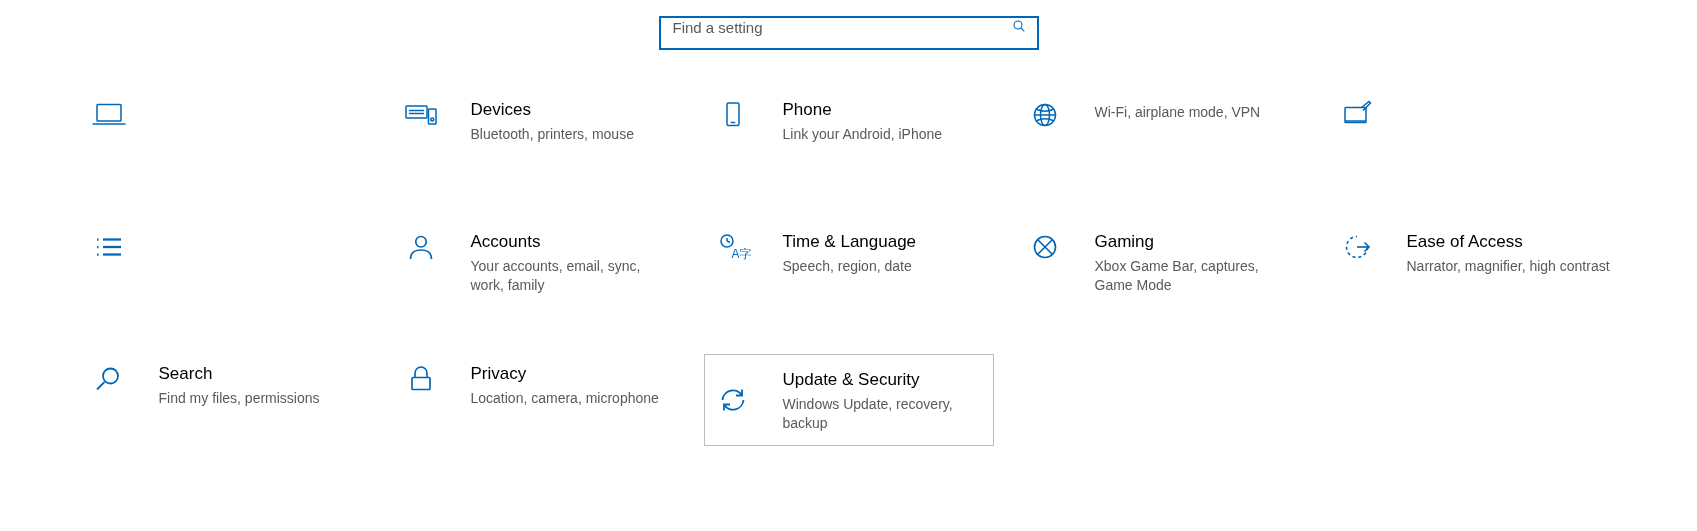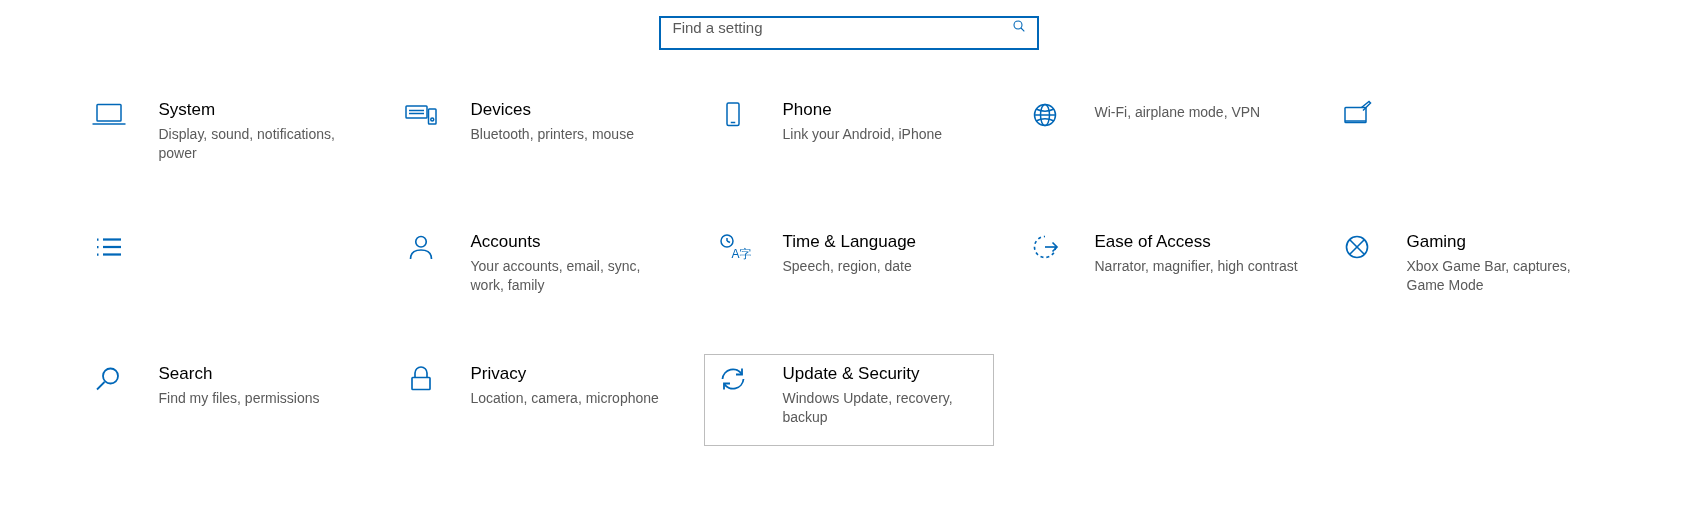--- a/index.html
+++ b/index.html
@@ -52,20 +52,21 @@
     align-items: flex-start;
     padding: 6px;
     box-sizing: border-box;
     border: 1px solid transparent;
     cursor: pointer;
     min-height: 92px;
   }
   .tile.selected {
     border: 1px solid #bdbdbd;
     background: #ffffff;
+    align-items: center;
   }
   .tile .icon {
     width: 44px;
     flex: 0 0 44px;
     margin-right: 28px;
     color: #0067b8;
     display:flex;
     justify-content:center;
   }
   .tile .icon svg { width: 36px; height: 36px; }
@@ -100,24 +101,20 @@
 
 <div class="grid">
 
   <div class="tile">
     <div class="icon">
       <svg viewBox="0 0 48 40" fill="none" stroke="currentColor" stroke-width="2">
         <rect x="8" y="6" width="32" height="22" rx="1"></rect>
         <line x1="2" y1="32" x2="46" y2="32"></line>
       </svg>
     </div>
-    <div class="text">
-      <div class="title">System</div>
-      <div class="desc">Display, sound, notifications, power</div>
-    </div>
   </div>
 
   <div class="tile">
     <div class="icon">
       <svg viewBox="0 0 48 40" fill="none" stroke="currentColor" stroke-width="2">
         <rect x="4" y="8" width="28" height="16" rx="1"></rect>
         <line x1="8" y1="14" x2="28" y2="14"></line>
         <line x1="8" y1="18" x2="28" y2="18"></line>
         <rect x="34" y="12" width="10" height="20" rx="1"></rect>
         <circle cx="39" cy="26" r="2"></circle>
@@ -204,42 +201,42 @@
     </div>
     <div class="text">
       <div class="title">Time &amp; Language</div>
       <div class="desc">Speech, region, date</div>
     </div>
   </div>
 
   <div class="tile">
     <div class="icon">
       <svg viewBox="0 0 48 40" fill="none" stroke="currentColor" stroke-width="2.2">
+        <circle cx="24" cy="20" r="14"></circle>
+        <path d="M14 10 Q24 20 34 30"></path>
+        <path d="M34 10 Q24 20 14 30"></path>
+      </svg>
+    </div>
+    <div class="text">
+      <div class="title">Gaming</div>
+      <div class="desc">Xbox Game Bar, captures, Game Mode</div>
+    </div>
+  </div>
+
+  <div class="tile">
+    <div class="icon">
+      <svg viewBox="0 0 48 40" fill="none" stroke="currentColor" stroke-width="2.2">
         <path d="M38 20 A14 14 0 1 1 24 6" stroke-dasharray="4 4"></path>
         <line x1="24" y1="20" x2="40" y2="20"></line>
         <polyline points="34,14 40,20 34,26"></polyline>
       </svg>
     </div>
     <div class="text">
       <div class="title">Ease of Access</div>
       <div class="desc">Narrator, magnifier, high contrast</div>
-    </div>
-  </div>
-
-  <div class="tile">
-    <div class="icon">
-      <svg viewBox="0 0 48 40" fill="none" stroke="currentColor" stroke-width="2.2">
-        <circle cx="24" cy="20" r="14"></circle>
-        <path d="M14 10 Q24 20 34 30"></path>
-        <path d="M34 10 Q24 20 14 30"></path>
-      </svg>
-    </div>
-    <div class="text">
-      <div class="title">Gaming</div>
-      <div class="desc">Xbox Game Bar, captures, Game Mode</div>
     </div>
   </div>
 
   <div class="tile">
     <div class="icon">
       <svg viewBox="0 0 48 40" fill="none" stroke="currentColor" stroke-width="2.4">
         <circle cx="26" cy="16" r="10"></circle>
         <line x1="18" y1="24" x2="8" y2="34"></line>
       </svg>
     </div>

